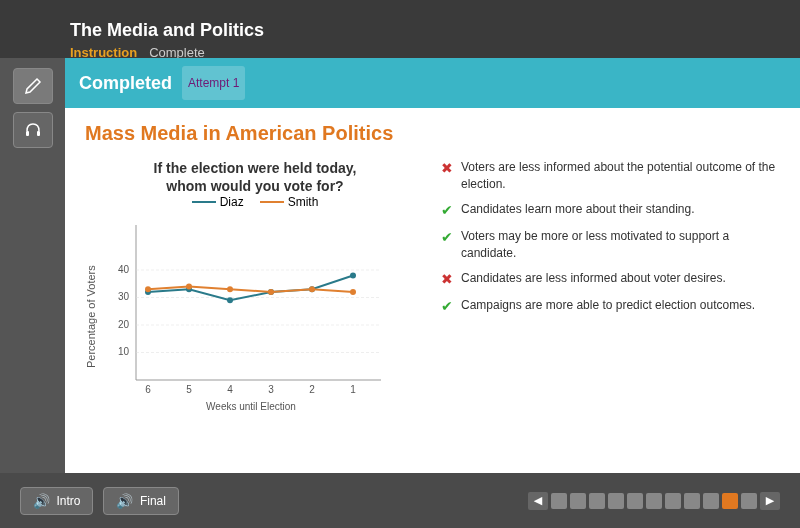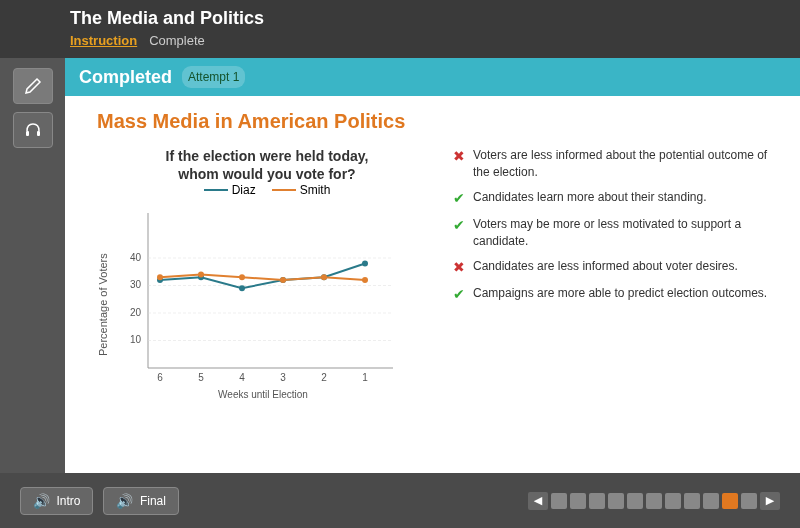--- a/index.html
+++ b/index.html
@@ -8,21 +8,21 @@
       height: 528px;
       background: #4a4a4a;
       font-family: Arial, sans-serif;
       font-size: 13px;
       overflow: hidden;
     }
 
     
     .top-header {
       background: #3a3a3a;
-      padding: 8px 70px;
+      padding: 20px 70px;
       min-height: 58px;
     }
     .app-title {
       color: #ffffff;
       font-size: 18px;
       font-weight: bold;
       margin-bottom: 4px;
     }
     .nav-tabs {
       display: flex;
@@ -92,30 +92,30 @@
       display: flex;
       align-items: center;
       gap: 10px;
     }
     .completed-text {
       color: #ffffff;
       font-size: 18px;
       font-weight: bold;
     }
     .attempt-badge {
-      color: #14532d;
+      color: #701a75;
       font-size: 12px;
       background: rgba(255,255,255,0.2);
-      padding: 4px 6px;
-      border-radius: 9px;
+      padding: 10px 6px;
+      border-radius: 3px;
     }
 
     
     .content-body {
-      padding: 14px 32px;
+      padding: 14px 20px;
     }
     .section-title {
       color: #e07820;
       font-size: 20px;
       font-weight: bold;
       margin-bottom: 14px;
     }
 
     
     .two-col {

